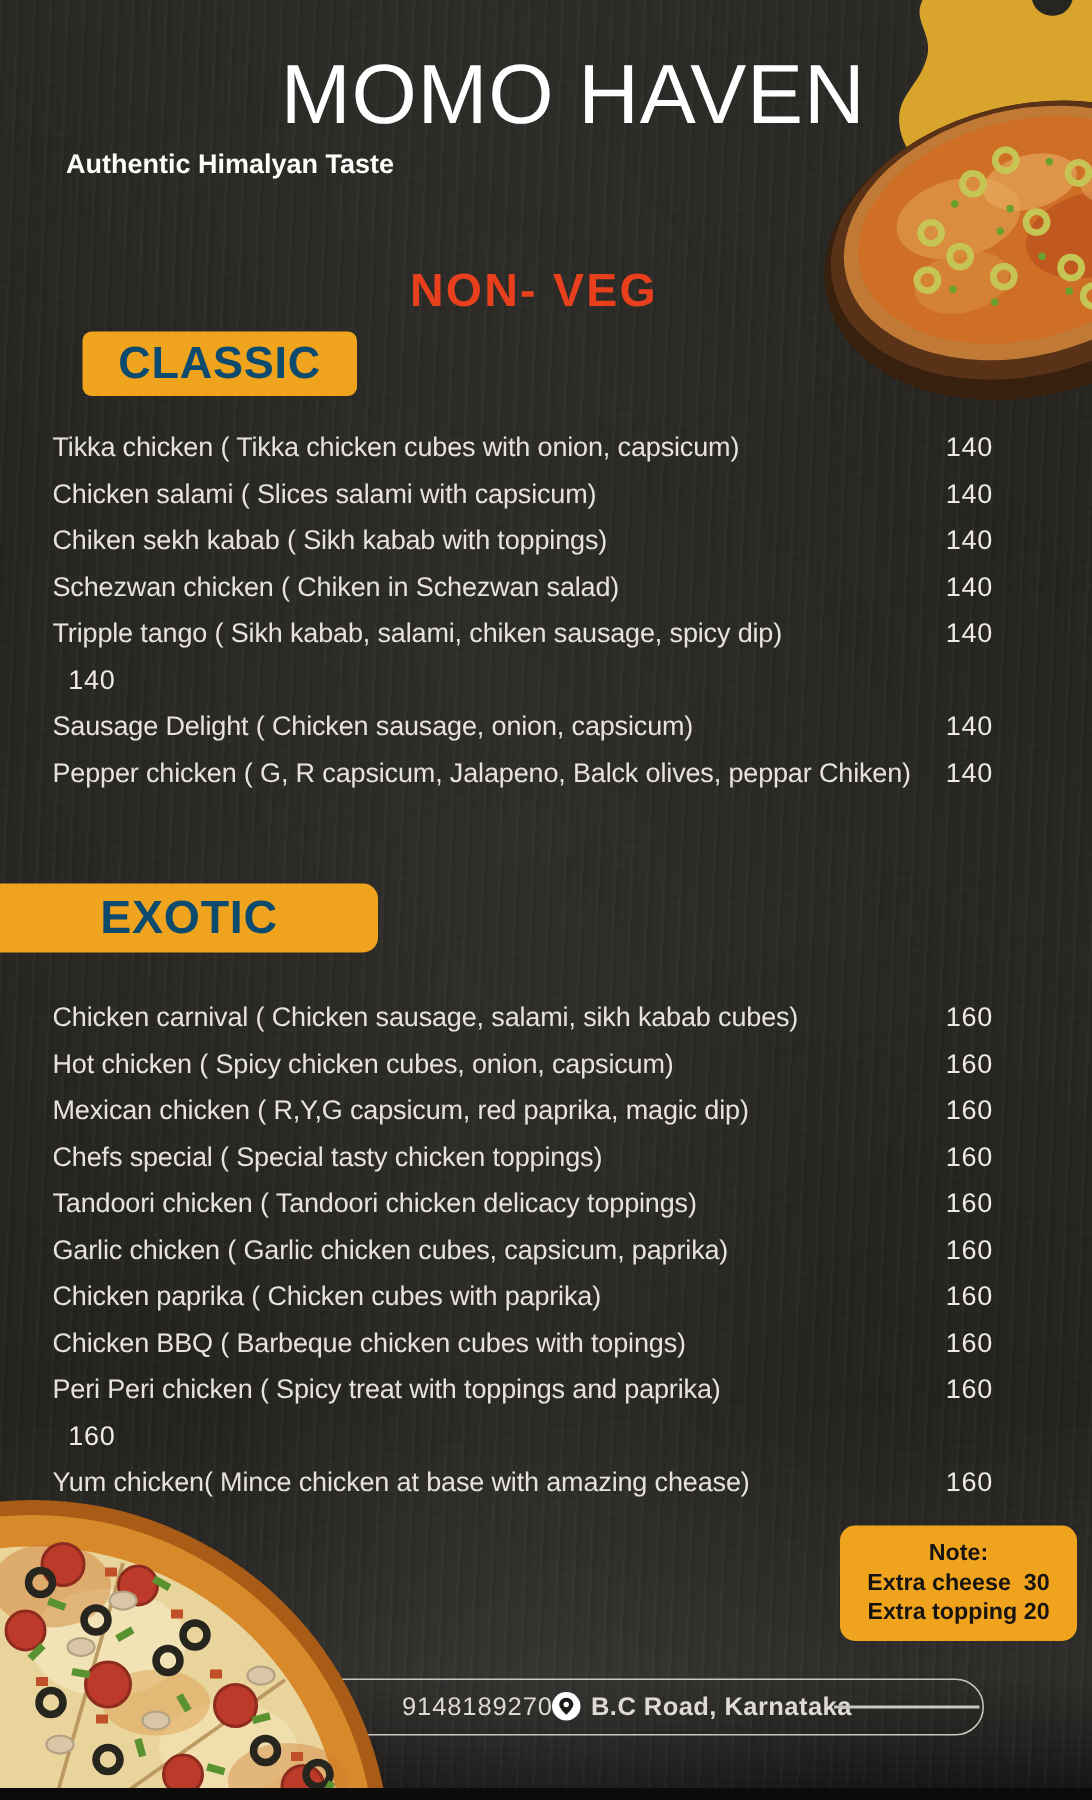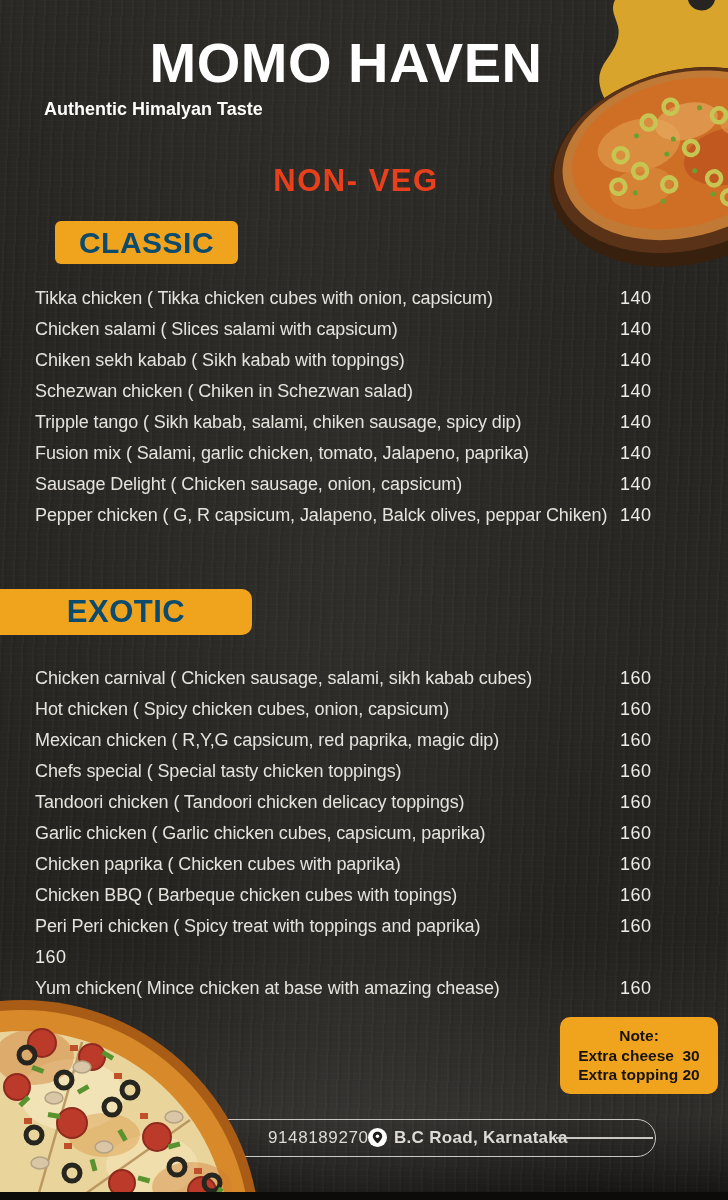--- a/index.html
+++ b/index.html
@@ -8,36 +8,36 @@
     font-family:"Liberation Sans",sans-serif;
     background:
       repeating-linear-gradient(92deg, rgba(255,255,255,.018) 0 2px, rgba(0,0,0,.06) 2px 5px, transparent 5px 11px),
       repeating-linear-gradient(1deg, rgba(255,255,255,.012) 0 1px, transparent 1px 6px),
       linear-gradient(180deg,#2b2925 0%,#272522 28%,#292724 52%,#252320 78%,#302e2b 93%,#23211f 97%,#141312 100%);
   }
   .vignette{position:absolute;inset:0;pointer-events:none;
     background:radial-gradient(ellipse at 45% 35%, rgba(255,255,255,.035), transparent 60%),
                radial-gradient(ellipse at 50% 105%, rgba(255,255,255,.04), transparent 45%);}
   .title{position:absolute;top:30px;left:0;width:692px;text-align:center;
-    font-size:56px;font-weight:700;color:#ffffff;letter-spacing:0.5px;z-index:3;}
+    font-size:56px;font-weight:400;color:#ffffff;letter-spacing:0.5px;z-index:3;padding-left:36px;}
   .subtitle{position:absolute;top:99px;left:0;width:688px;text-align:left;
     font-size:18px;font-weight:700;color:#fdfdfb;z-index:3;padding-left:44px;}
-  .nonveg{position:absolute;top:163px;left:0;width:712px;text-align:center;
+  .nonveg{position:absolute;top:176px;left:0;width:712px;text-align:center;
     font-size:31px;font-weight:800;letter-spacing:1.5px;z-index:3;color:var(--red,#E8401C);}
   .sec-label{position:absolute;background:var(--accent,#F0A41E);color:#0c4a6e;
     font-weight:800;display:flex;align-items:center;justify-content:center;
     letter-spacing:0.5px;z-index:3;}
   .sec-label.classic{left:55px;top:221px;width:183px;height:43px;font-size:30px;border-radius:6px;}
   .sec-label.exotic{left:-14px;top:589px;width:252px;height:46px;font-size:31px;border-radius:10px;padding-left:14px;box-sizing:content-box;}
   .menu{position:absolute;left:35px;width:627px;z-index:3;}
   .menu.classic{top:288px;}
   .menu.exotic{top:668px;}
   .row{display:flex;justify-content:space-between;align-items:flex-start;margin-bottom:10px;}
   .iname{max-width:575px;font-size:18px;line-height:21px;color:#e6e3dc;letter-spacing:-0.1px;}
-  .iprice{font-size:18px;line-height:21px;color:#eeebe5;width:42px;text-align:left;letter-spacing:0.5px;}
+  .iprice{font-size:18px;line-height:21px;color:#eeebe5;width:42px;text-align:right;letter-spacing:0.5px;}
   .note{position:absolute;left:560px;top:1017px;width:158px;height:77px;
     background:var(--accent,#F0A41E);border-radius:10px;z-index:4;
     display:flex;flex-direction:column;justify-content:center;align-items:center;
     color:#171310;font-weight:700;font-size:15.5px;line-height:1.25;}
   .note div{white-space:pre;text-align:right;}
   .pill{position:absolute;left:198px;top:1119px;width:458px;height:38px;
     border:1.4px solid #c9c7c1;border-radius:21px;z-index:2;box-sizing:border-box;}
   .phone{position:absolute;left:268px;top:1128px;font-size:17px;font-weight:400;
     color:#dedbd5;letter-spacing:0.6px;z-index:4;line-height:20px;}
   .pin{position:absolute;left:367px;top:1127px;z-index:4;}
@@ -128,21 +128,20 @@
         </div>
         <div class="row">
           <span class="iname">Schezwan chicken ( Chiken in Schezwan salad)</span>
           <span class="iprice">140</span>
         </div>
         <div class="row">
           <span class="iname">Tripple tango ( Sikh kabab, salami, chiken sausage, spicy dip)</span>
           <span class="iprice">140</span>
         </div>
         <div class="row">
-          <span class="iname">Fusion mix ( Salami, garlic chicken, tomato, Jalapeno, paprika)</span>
           <span class="iprice">140</span>
         </div>
         <div class="row">
           <span class="iname">Sausage Delight ( Chicken sausage, onion, capsicum)</span>
           <span class="iprice">140</span>
         </div>
         <div class="row">
           <span class="iname">Pepper chicken ( G, R capsicum, Jalapeno, Balck olives, peppar Chiken)</span>
           <span class="iprice">140</span>
         </div>

